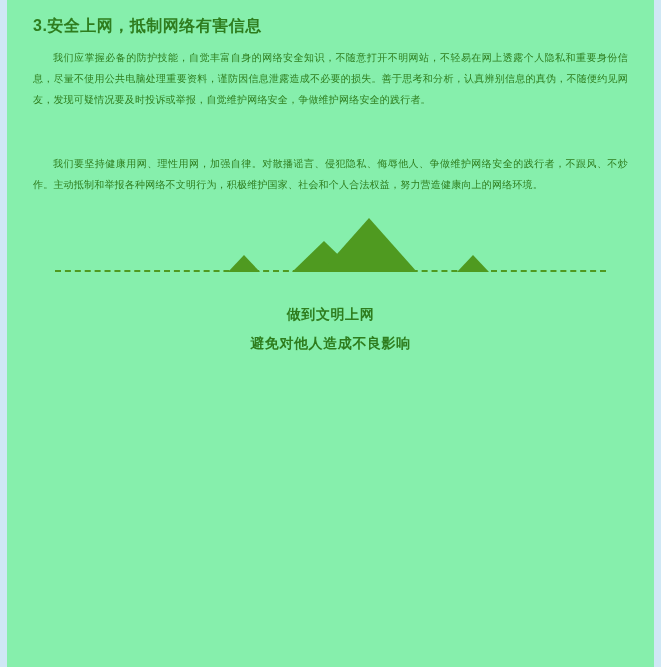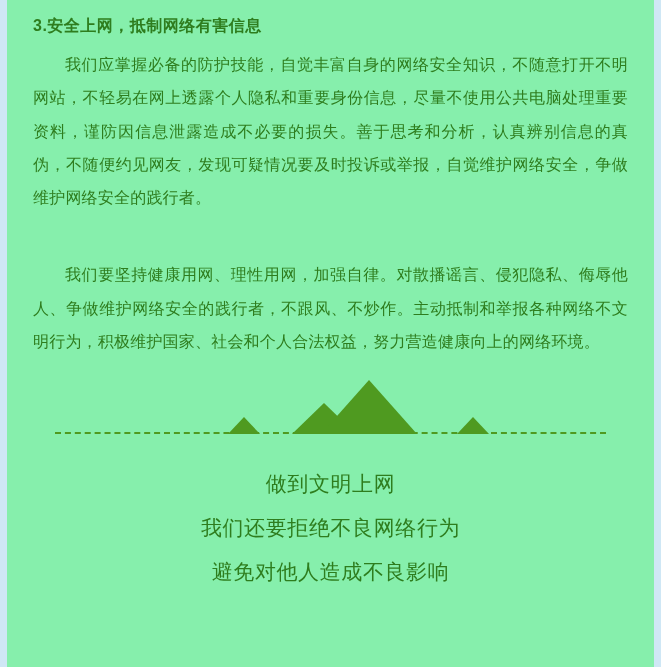--- a/index.html
+++ b/index.html
@@ -31,21 +31,21 @@
   .section-heading {
     color: #2e7d1e;
     font-size: 16px;
     font-weight: bold;
     letter-spacing: 0.5px;
     margin: 0 0 10px 0;
     line-height: 1.5;
   }
   .section-body {
     color: #2e7d1e;
-    font-size: 16px;
+    font-size: 10px;
     line-height: 2.08;
     text-align: justify;
     text-indent: 2em;
     margin: 0;
     letter-spacing: 0.2px;
   }
   .spacer-1 { height: 18px; }
 
   .divider-art {
     position: relative;
@@ -99,23 +99,24 @@
     border-right-width: 16px;
     border-bottom-width: 17px;
   }
 
   .closing {
     text-align: center;
     margin-top: 6px;
   }
   .closing-line {
     color: #2e7d1e;
-    font-size: 21px;
+    font-size: 14px;
     line-height: 2.1;
     letter-spacing: 0.6px;
+    font-weight: bold;
   }
 </style>
 </head>
 <body>
 
 <div class="page">
   <div class="content">
 
     <div class="section">
       <h3 class="section-heading">3.安全上网，抵制网络有害信息</h3>
@@ -131,18 +132,17 @@
     <div class="divider-art">
       <div class="dashed-line"></div>
       <div class="mtn mtn-small-left"></div>
       <div class="mtn mtn-mid"></div>
       <div class="mtn mtn-big"></div>
       <div class="mtn mtn-small-right"></div>
     </div>
 
     <div class="closing">
       <div class="closing-line">做到文明上网</div>
-      <div class="closing-line">我们还要拒绝不良网络行为</div>
       <div class="closing-line">避免对他人造成不良影响</div>
     </div>
 
   </div>
 </div>
 
 </body></html>

